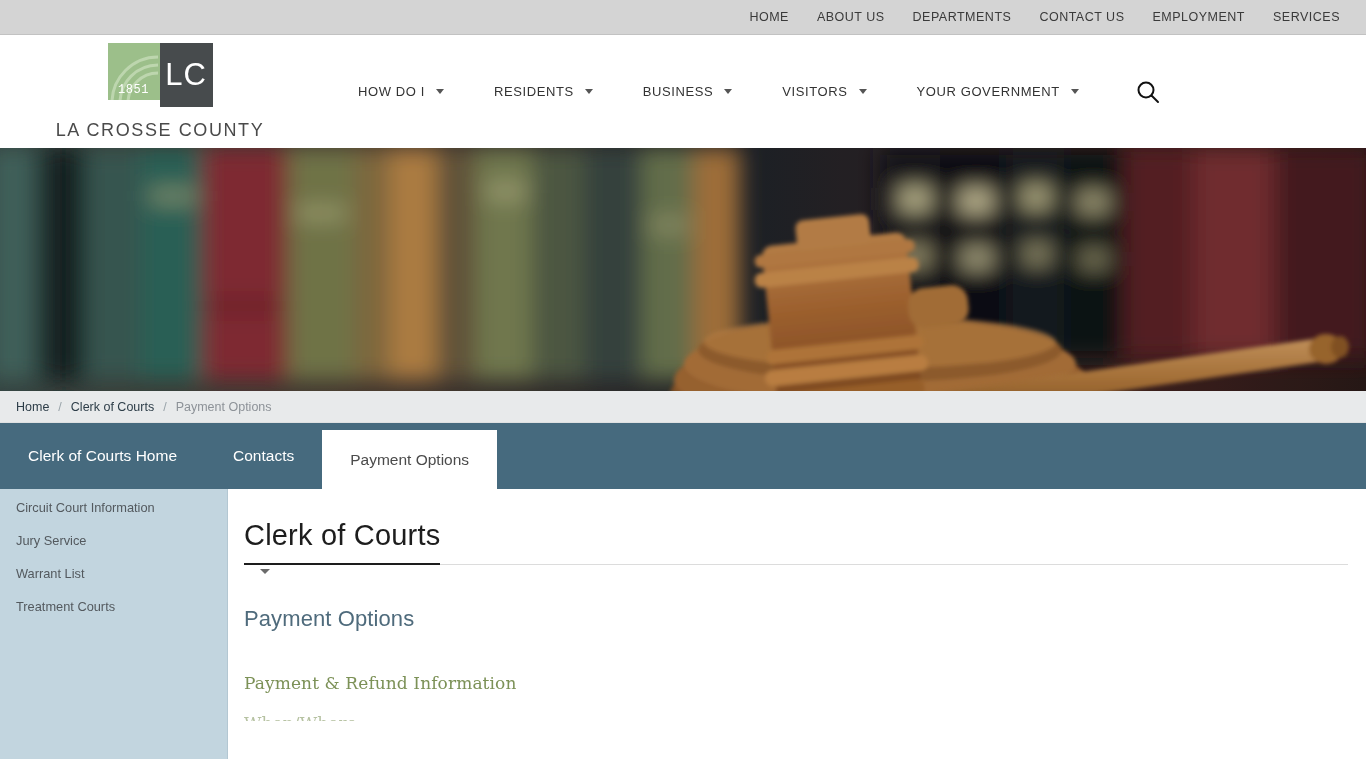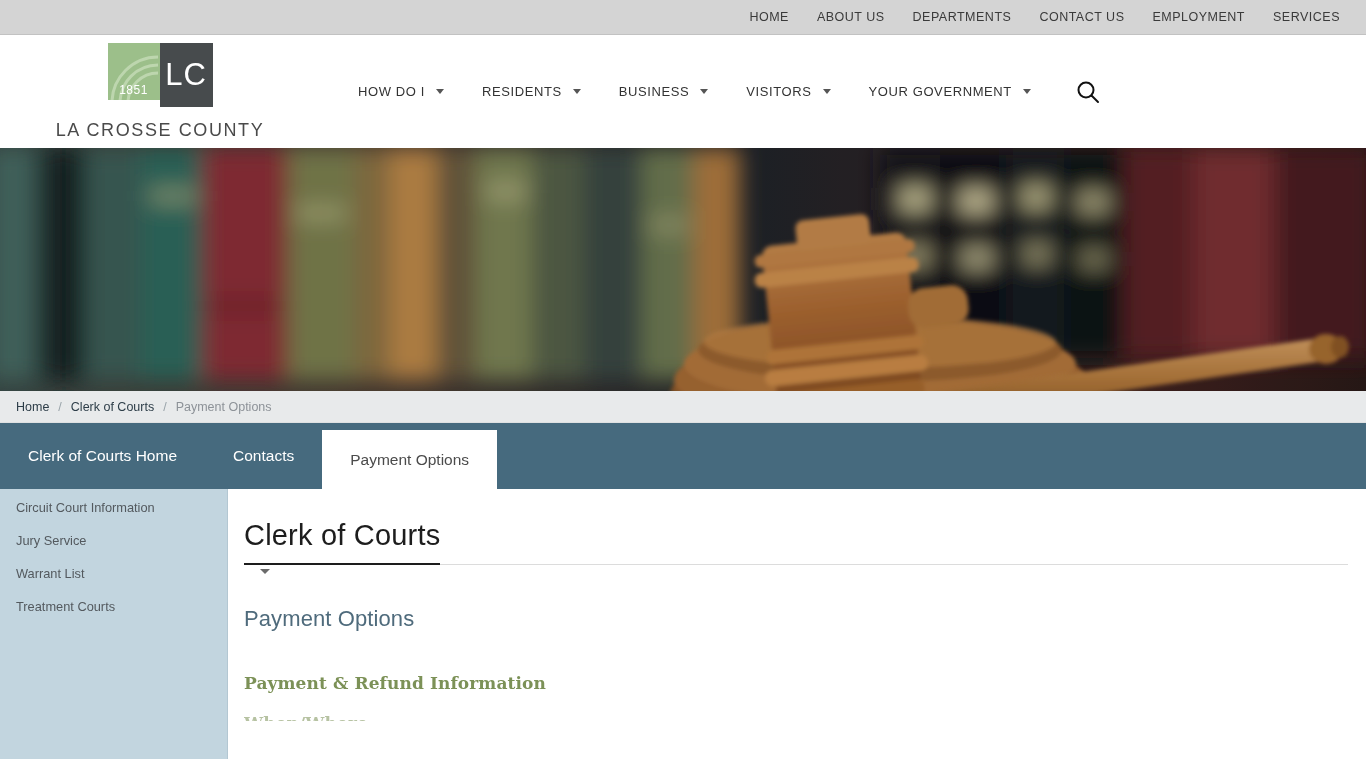--- a/index.html
+++ b/index.html
@@ -56,21 +56,21 @@
     overflow: hidden;
   }
   .logo-green svg { position: absolute; inset: 0; }
   .logo-year {
     position: absolute;
     bottom: 3px; left: 0; right: 0;
     text-align: center;
     color: #ffffff;
     font-size: 12px;
     letter-spacing: .5px;
-    font-family: Liberation Sans, sans-serif;
+    font-family: Liberation Mono, monospace;
   }
   .logo-dark {
     width: 53px; height: 64px;
     background: #474b4d;
     color: #ffffff;
     font-size: 31px;
     font-weight: 400;
     letter-spacing: 1px;
     display: flex;
     align-items: center;
@@ -81,20 +81,21 @@
     margin-top: 20px;
     font-size: 18px;
     letter-spacing: 1.6px;
     color: #4a4a4a;
   }
   .mainnav {
     display: flex;
     align-items: center;
     flex: 1;
     padding-left: 58px;
+    gap: 12px;
   }
   .mainnav-item {
     display: flex;
     align-items: center;
     margin-right: 38px;
     cursor: pointer;
   }
   .mainnav-item .label {
     font-size: 13px;
     letter-spacing: .6px;
@@ -214,21 +215,21 @@
   .sub-title {
     font-size: 22px;
     color: #4f6b7c;
     font-weight: 400;
     margin-top: 32px;
     letter-spacing: .1px;
   }
   .green-head {
     margin-top: 41px;
     font-size: 17px;
-    font-weight: bold;
+    font-weight: normal;
     color: #7c9157;
     font-family: "DejaVu Serif", serif;
     letter-spacing: .1px;
   }
   .para {
     margin-top: 8px;
     font-size: 12.6px;
     line-height: 1.27;
     color: #2d2d2d;
     text-align: justify;

